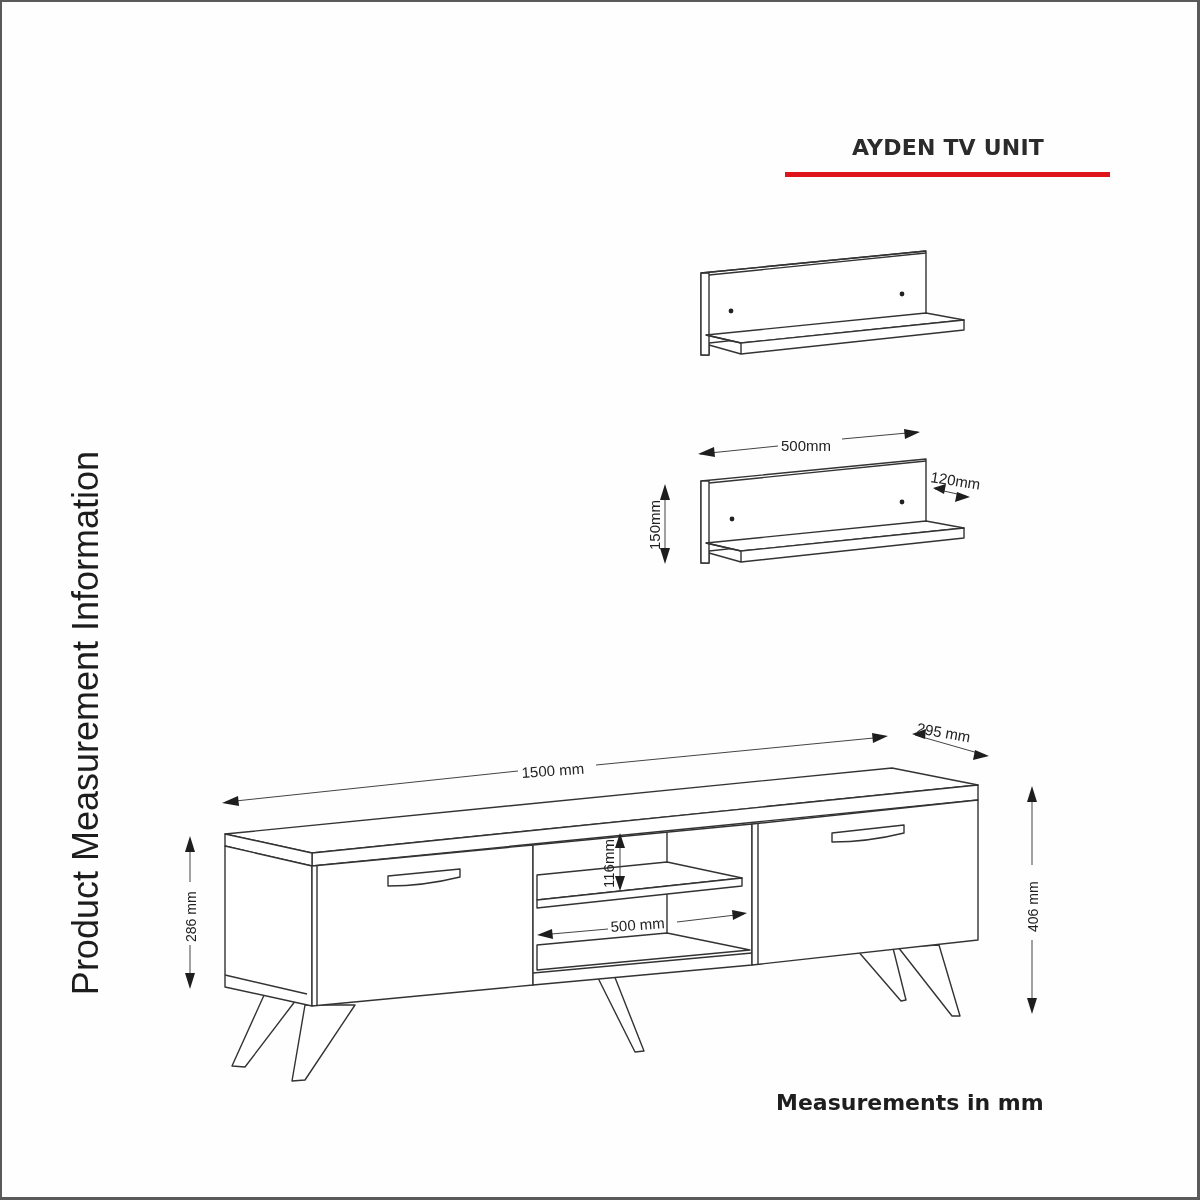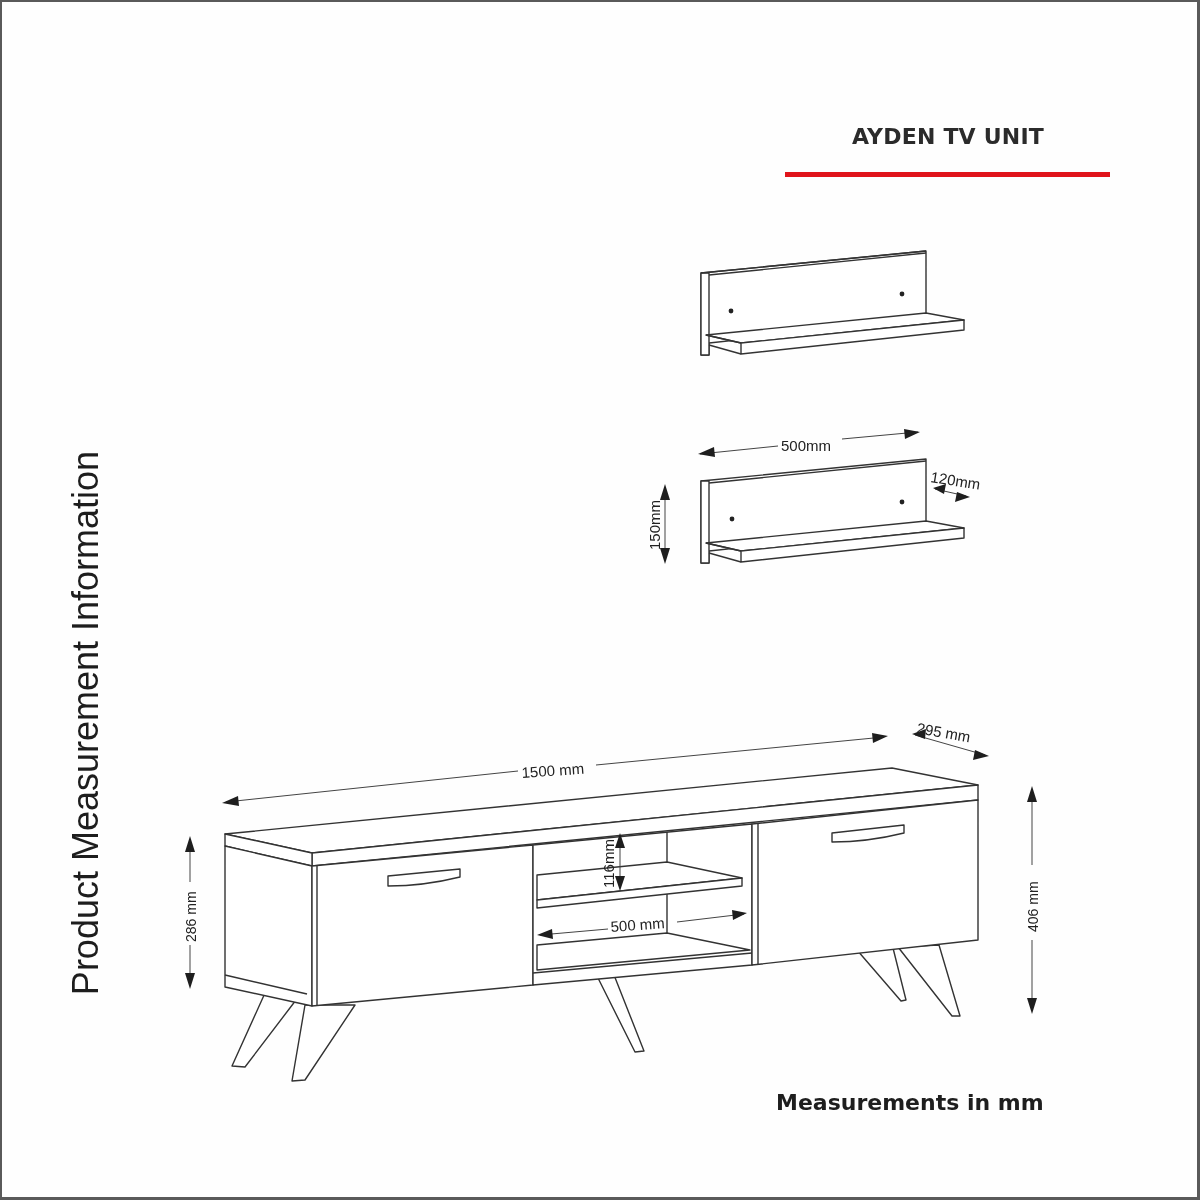--- a/index.html
+++ b/index.html
@@ -3,21 +3,21 @@
 <meta charset="utf-8">
 <style>
   html, body { margin: 0; padding: 0; background: #ffffff; }
   body { width: 1200px; height: 1200px; position: relative; overflow: hidden; }
   .frame {
     position: absolute; left: 0; top: 0; width: 1200px; height: 1200px;
     box-sizing: border-box; border: 2px solid #5a5a5a; border-right-width: 3px; border-bottom-width: 3px;
     background: #fefefe;
   }
   .title {
-    position: absolute; left: 786px; top: 124px; width: 324px; text-align: center;
+    position: absolute; left: 786px; top: 135px; width: 324px; text-align: center;
     font-family: "DejaVu Sans", sans-serif; font-weight: bold; font-size: 22px;
     color: #2b2b2b; letter-spacing: 0.2px;
   }
   .title-rule {
     position: absolute; left: 785px; top: 172px; width: 325px; height: 5px; background: #e0141b;
   }
   .side-label {
     position: absolute; left: 86px; top: 723px;
     transform: translate(-50%, -50%) rotate(-90deg);
     white-space: nowrap;

